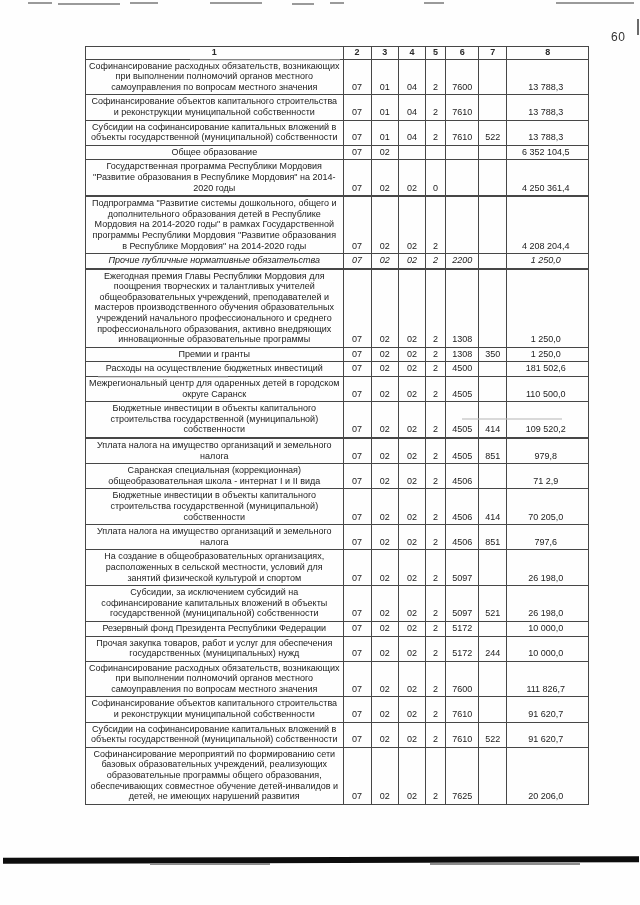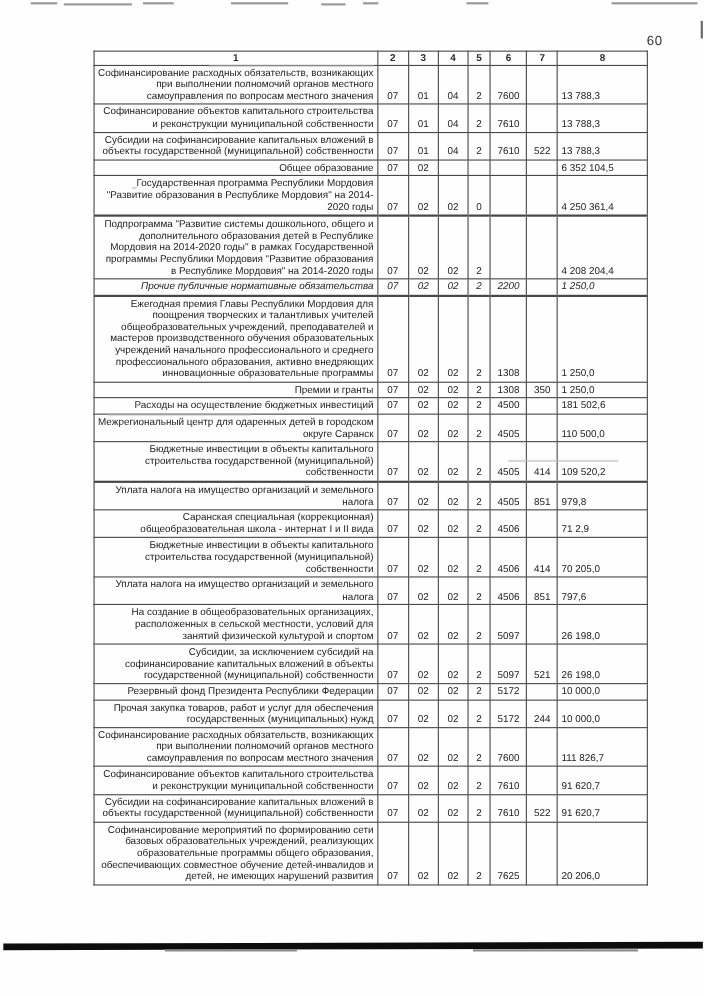--- a/index.html
+++ b/index.html
@@ -4,21 +4,21 @@
 <style>
   html,body{margin:0;padding:0;}
   body{
     width:640px;height:905px;position:relative;overflow:hidden;
     background:#ffffff;
     font-family:"Liberation Sans","DejaVu Sans",sans-serif;
     color:#1e1e1e;
   }
   .page{position:absolute;inset:0;background:#fefefe;}
   .page-number{
-    position:absolute;top:30px;left:588px;
+    position:absolute;top:30px;left:611px;
     font-size:12px;color:#333;letter-spacing:.5px;
   }
   
   table.budget{
     position:absolute;left:85px;top:46px;width:504px;
     border-collapse:collapse;table-layout:fixed;
     font-size:9px;line-height:10.6px;color:#222;
   }
   table.budget col.c1{width:256px;}
   table.budget col.c2{width:28px;}
@@ -30,27 +30,27 @@
   table.budget col.c8{width:81px;}
   table.budget th,table.budget td{
     border:1px solid #474747;
     padding:1px 3px 2px 3px;
     overflow:hidden;
   }
   table.budget th{
     font-weight:bold;font-size:9px;height:10px;
     text-align:center;padding:0 2px 1px 2px;color:#2a2a2a;
   }
-  table.budget td.c1{text-align:right;vertical-align:top;}
+  table.budget td.c1{text-align:center;vertical-align:top;}
   table.budget td.c2,table.budget td.c3,table.budget td.c4,
   table.budget td.c5,table.budget td.c6,table.budget td.c7{
     text-align:center;vertical-align:bottom;
   }
   table.budget td.c8{
-    text-align:left;vertical-align:bottom;
+    text-align:center;vertical-align:bottom;
     padding-right:7px;white-space:nowrap;
   }
   
   table.budget tbody tr:nth-child(6) td{border-top-width:2px;}
   table.budget tbody tr:nth-child(7) td{border-bottom-width:2px;font-style:italic;}
   table.budget tbody tr:nth-child(13) td{border-top-width:2px;}
   
   .artifact{position:absolute;background:#9a9a9a;}
   .scan-bar{
     position:absolute;left:3px;top:857px;width:636px;height:6px;

